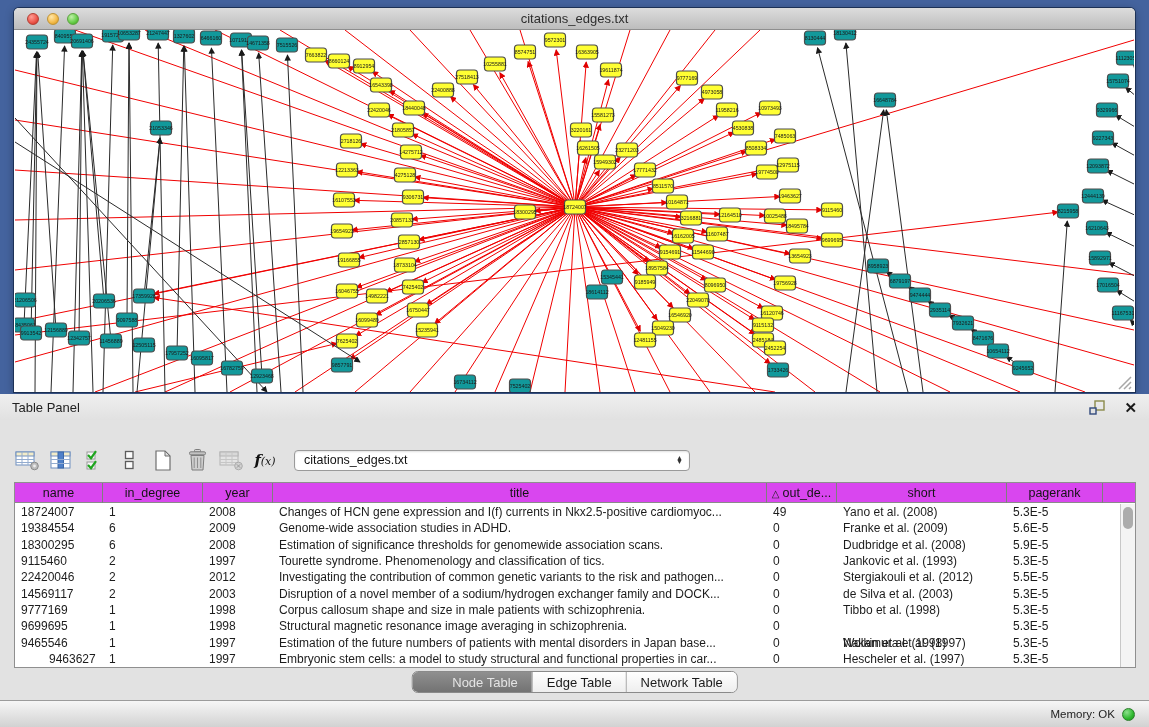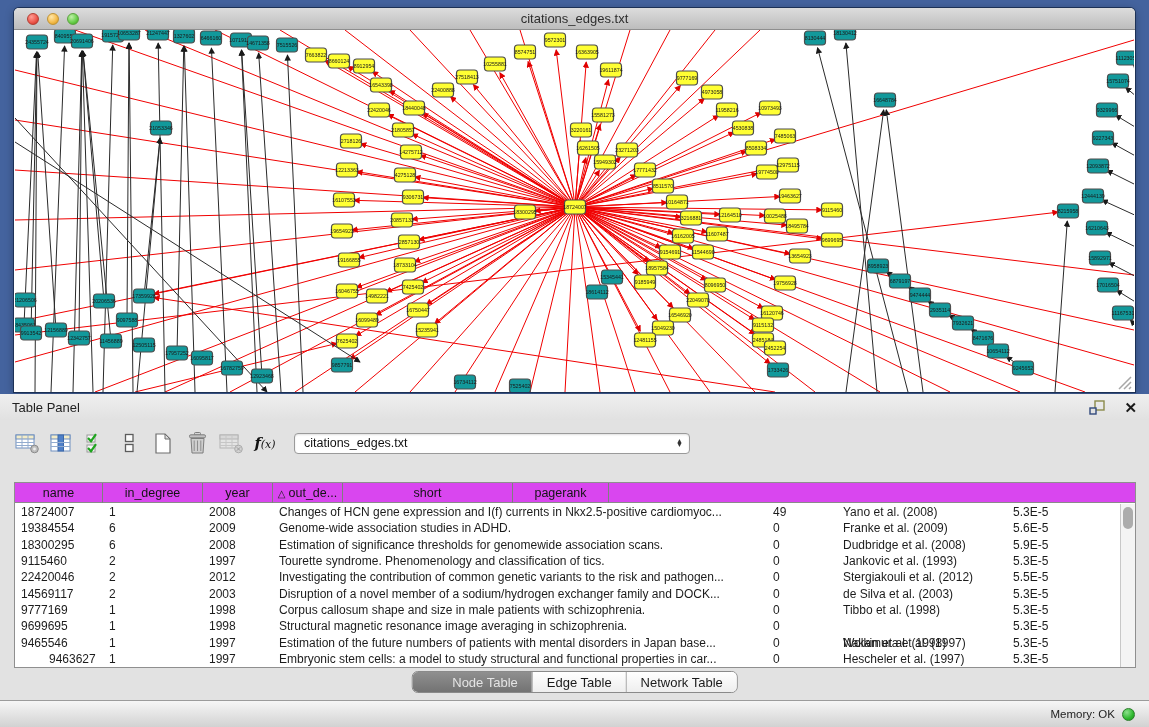--- a/index.html
+++ b/index.html
@@ -26,21 +26,21 @@
   .bottom-panel{position:absolute;left:0;top:394px;width:1149px;height:333px;background:#e2e2e2;}
   .panel-header{position:absolute;left:0;top:0;right:0;height:26px;display:flex;align-items:center;
                 background:linear-gradient(#efefef,#e1e1e1);padding:0 12px;}
   .panel-title{font-size:13px;color:#222;}
   .ph-spacer{flex:1;}
   .float-ic{margin-right:18px;cursor:default;display:flex;align-items:center;}
   .close-x{font-size:15px;font-weight:bold;color:#1a1a1a;line-height:1;}
   .splitter{position:absolute;left:50%;top:1px;width:16px;height:4px;transform:translateX(-50%);
             border-radius:2px;background:#c9c9c9;}
 
-  .toolbar{position:absolute;left:14px;top:32px;height:34px;display:flex;align-items:center;}
+  .toolbar{position:absolute;left:14px;top:49px;height:34px;display:flex;align-items:center;}
   .tbtn{width:26px;height:26px;margin-right:8px;display:flex;align-items:center;justify-content:center;}
   .fx{font-family:"DejaVu Serif",serif;font-style:italic;font-size:15px;color:#111;}
   .fx small{font-size:11px;}
   .combo{margin-left:8px;width:396px;height:21px;background:#fff;border:1px solid #9a9a9a;border-radius:4px;
          display:flex;align-items:center;padding:0 6px 0 9px;font-size:12.5px;color:#111;
          box-shadow:inset 0 1px 2px rgba(0,0,0,.12);}
   .combo .lbl{flex:1;}
   .stepper{display:flex;flex-direction:column;line-height:4.5px;font-size:7px;color:#333;}
 
   .table-wrap{position:absolute;left:14px;top:88px;width:1122px;height:186px;background:#fff;
@@ -863,20 +863,21 @@
             <span>▼</span>
           </span>
       </div>
     </div>
 
     <div class="table-wrap">
       <div class="thead" id="thead">
           <div class="th" style="width: 88px;">name</div>
           <div class="th" style="width: 100px;">in_degree</div>
           <div class="th" style="width: 70px;">year</div>
+          <div class="th" style="width: 494px;">title</div>
           <div class="th" style="width: 70px;"><span class="sort">△</span>out_de...</div>
           <div class="th" style="width: 170px;">short</div>
           <div class="th" style="width: 96px;">pagerank</div>
         </div>
       <div class="tbody" id="tbody">
           <div class="tr">
             <div class="td" style="width: 88px;">18724007</div>
             <div class="td" style="width: 100px;">1</div>
             <div class="td" style="width: 70px;">2008</div>
             <div class="td" style="width: 494px;">Changes of HCN gene expression and I(f) currents in Nkx2.5-positive cardiomyoc...</div>

